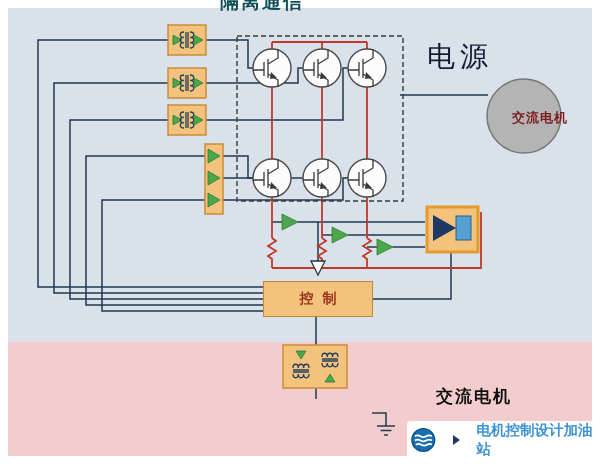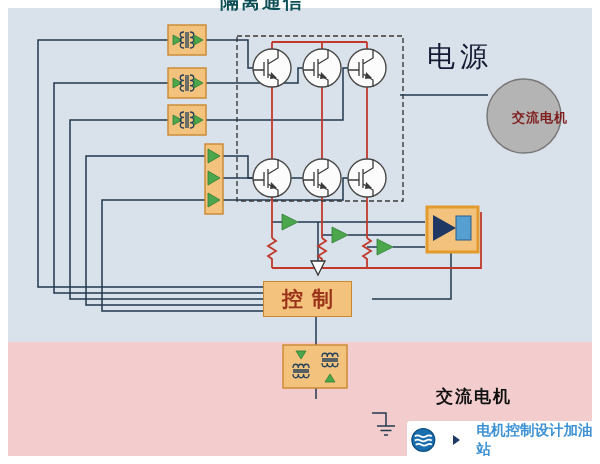--- a/index.html
+++ b/index.html
@@ -26,21 +26,21 @@
   
   .lbl { position:absolute; white-space:nowrap; }
   .title-lbl   { left:220px; top:-11px; font-size:19px; font-weight:bold; color:#0d4f55; letter-spacing:2px; }
   .power-lbl   { left:427px; top:38px;  font-size:28px; font-weight:normal; color:#141a33; letter-spacing:5px; }
   .motor-lbl   { left:512px; top:109px; font-size:13px; font-weight:bold; color:#7f1d1d; letter-spacing:1px; }
   .ground-lbl  { left:436px; top:385px; font-size:17px; font-weight:bold; color:#101010; letter-spacing:2px; }
 
   .oblock { position:absolute; background:#f3c27d; border:1.5px solid #c9882f;
             display:flex; align-items:center; justify-content:center;
             font-weight:bold; color:#9a331a; }
-  .control-block { left:263px; top:281px; width:89px; height:36px; font-size:21px; letter-spacing:9px; text-indent:9px;font-family:Liberation Serif, serif; }
+  .control-block { left:263px; top:281px; width:110px; height:36px; font-size:14px; letter-spacing:9px; text-indent:9px;font-family:Liberation Serif, serif; }
   .comm-block    { left:258px; top:398px; width:114px; height:34px; font-size:21px; letter-spacing:9px; text-indent:9px; }
 
   .watermark { position:absolute; left:407px; top:421px; width:193px; height:38px;
                background:#ffffff; border-radius:3px; display:flex; align-items:center; gap:17px; padding-left:4px; }
   .wm-text { font-size:14.5px; font-weight:bold; color:#3f93d4;
              text-shadow:-1px -1px 0 #fff, 1px -1px 0 #fff, -1px 1px 0 #fff, 1px 1px 0 #fff; }
   .wm-tri { width:0; height:0; border-left:7px solid #1f3864; border-top:5px solid transparent; border-bottom:5px solid transparent; }
 </style>
 </head>
 <body>

